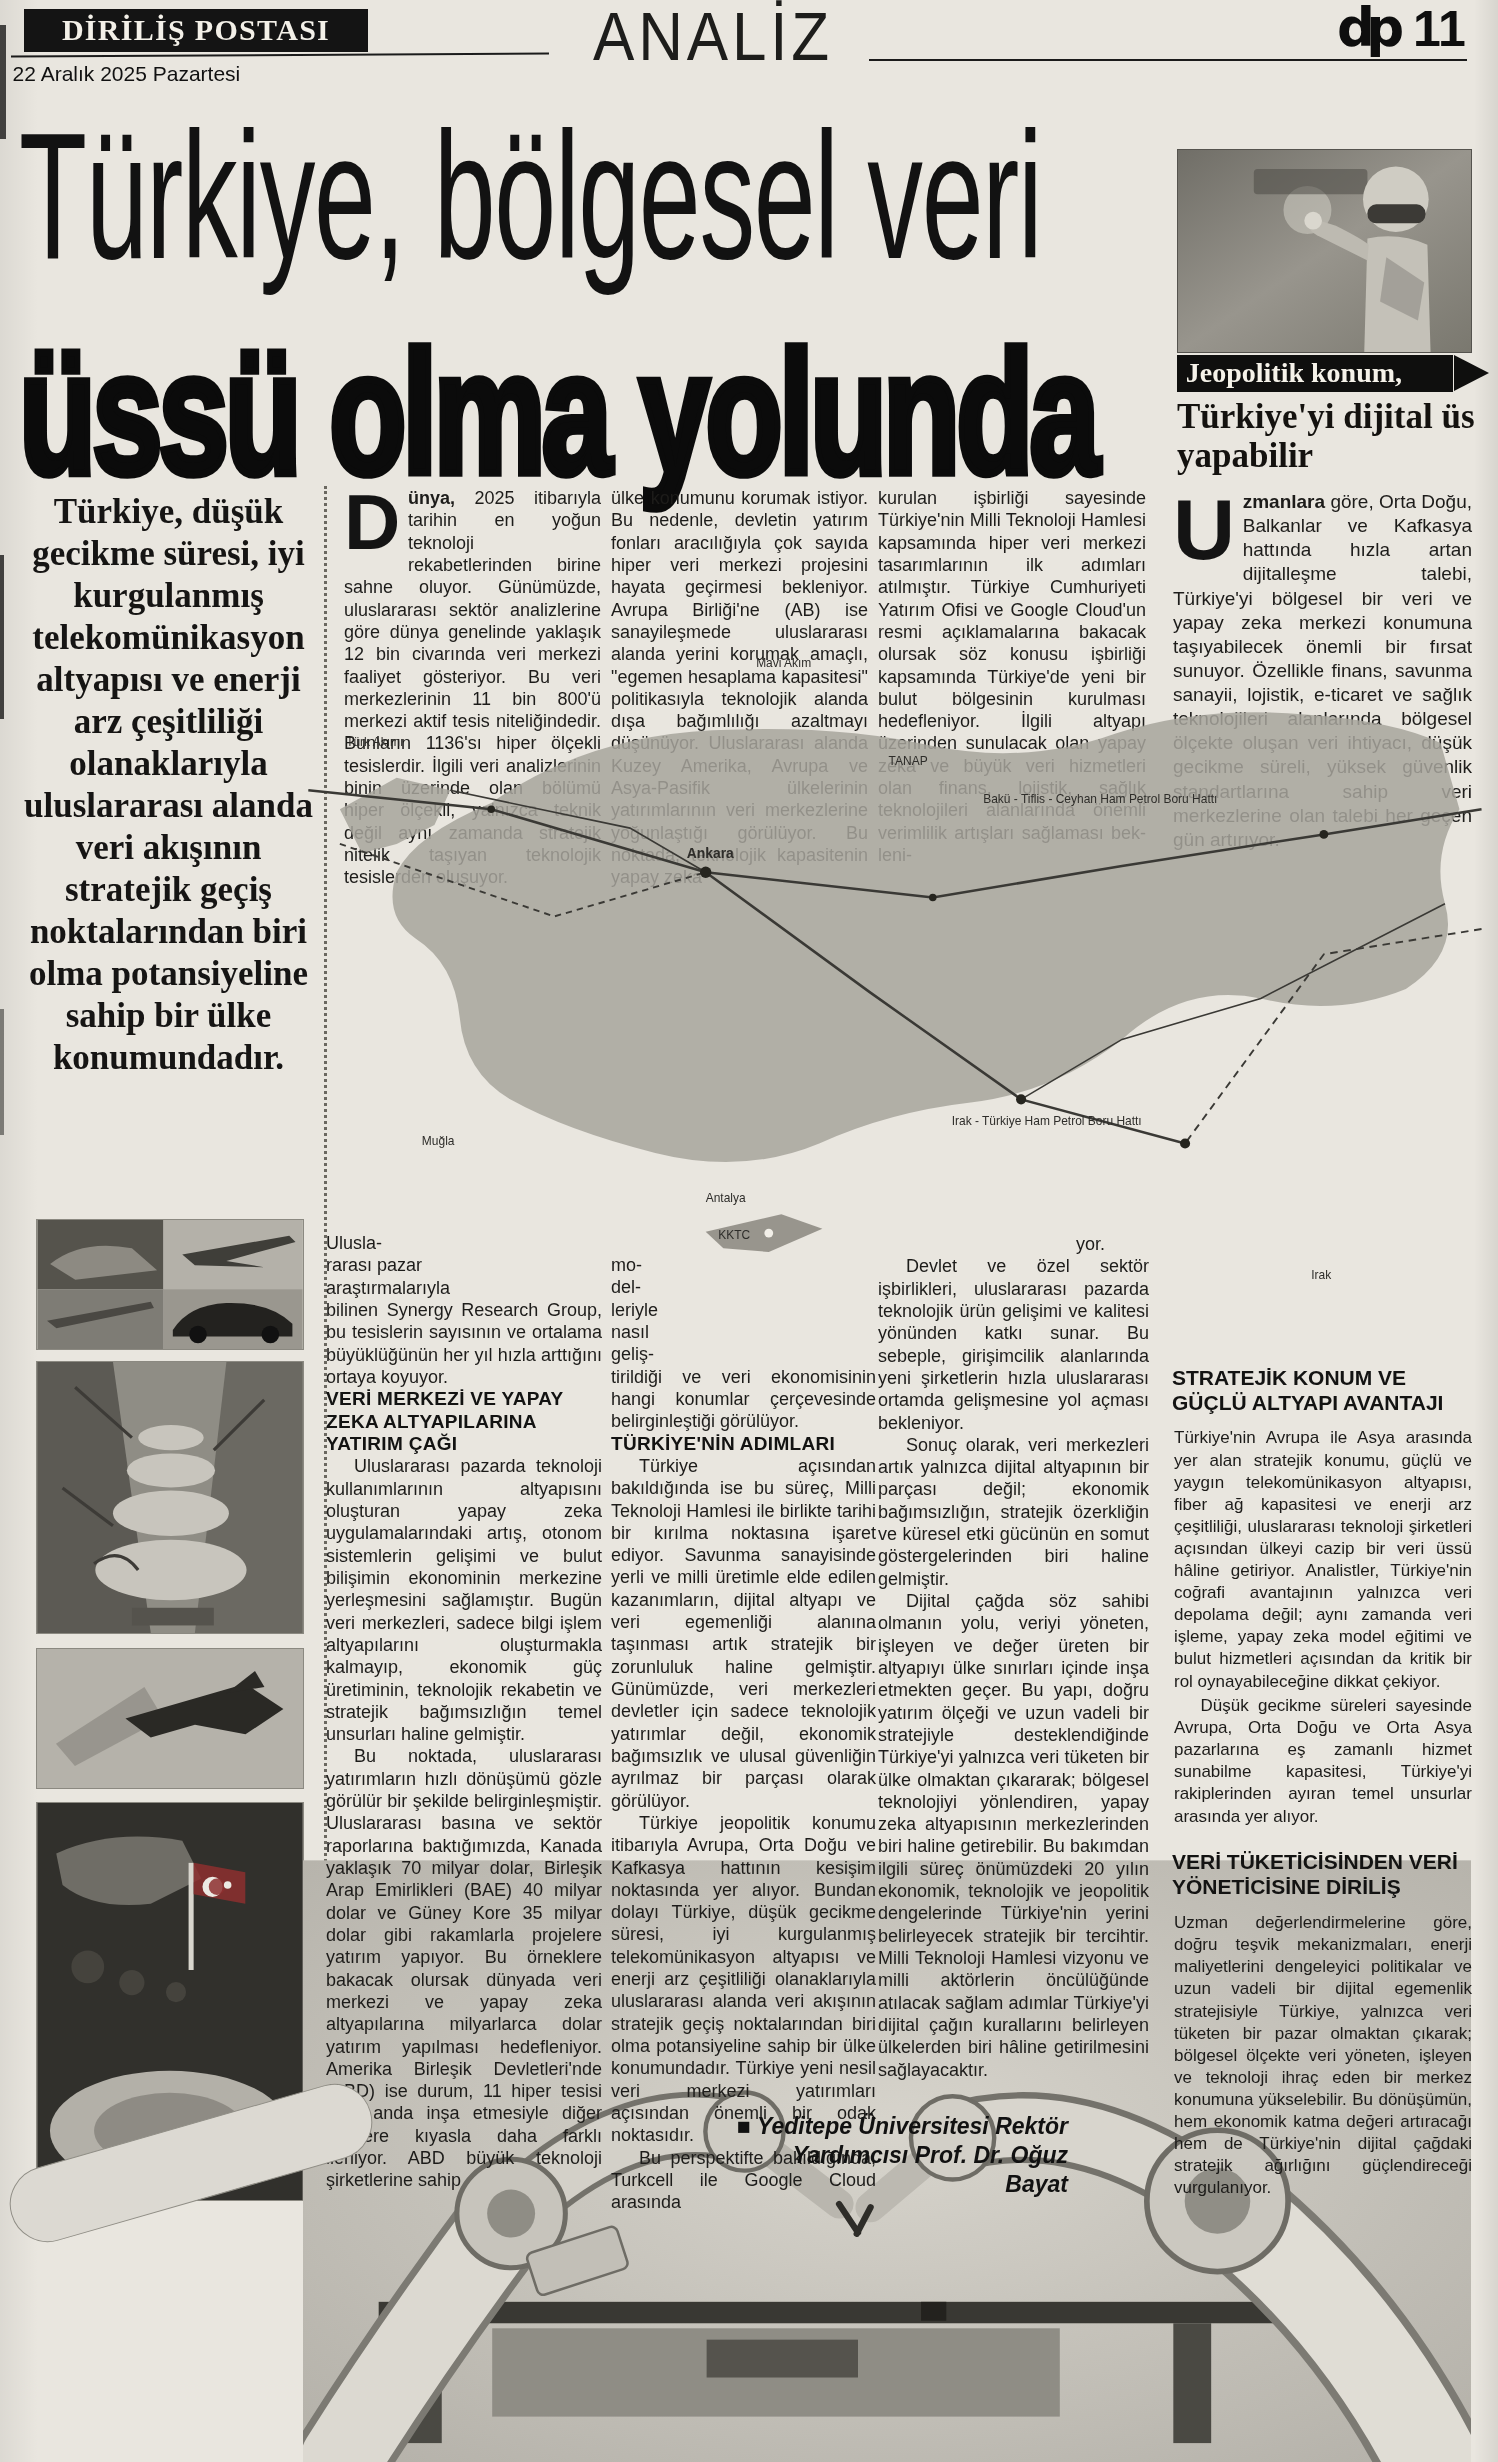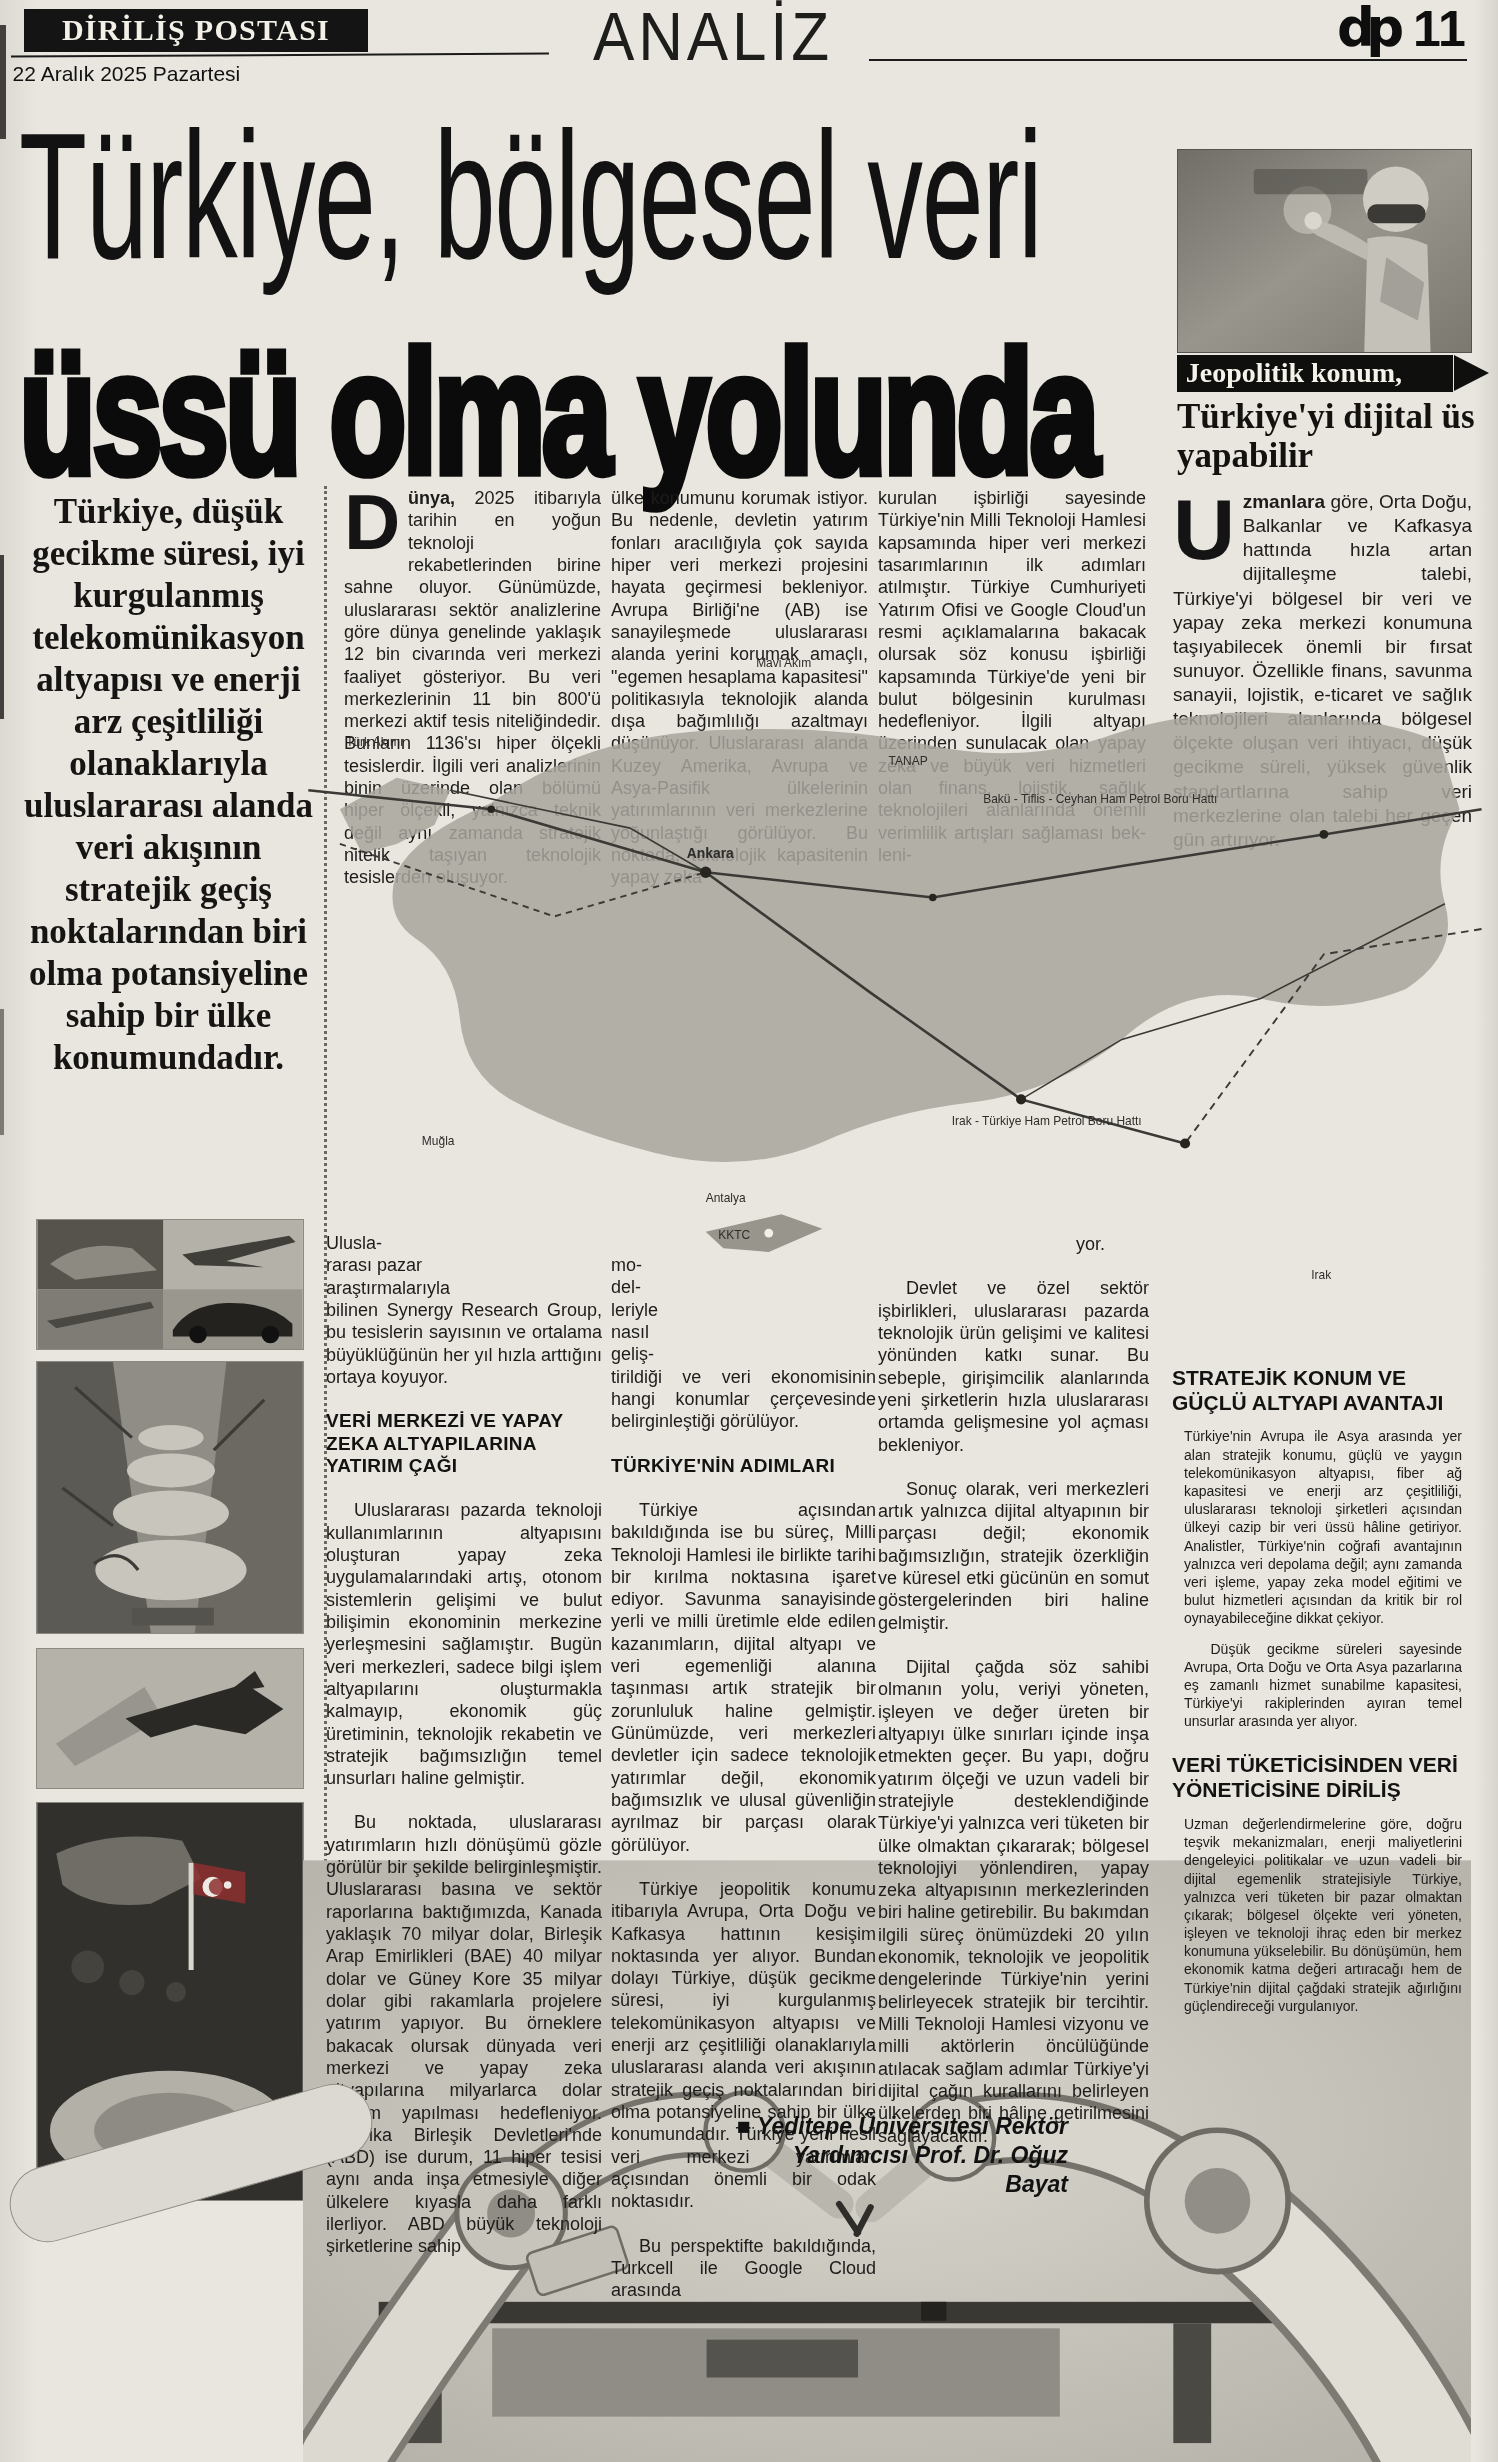--- a/index.html
+++ b/index.html
@@ -27,21 +27,21 @@
       letter-spacing:-1.9px;transform:scale(0.70,1.13);transform-origin:left top;}
   #headline2{left:19px;top:313px;white-space:nowrap;font-size:158px;font-weight:700;color:#0b0b0b;
       letter-spacing:-5px;-webkit-text-stroke:7px #0b0b0b;transform:scale(0.80,1.10);transform-origin:left top;}
   
   #intro{left:14px;top:491px;width:309px;font-family:"Liberation Serif",serif;font-weight:700;
       font-size:35px;line-height:1.20;text-align:center;color:#161514;}
   #dotrule{left:324px;top:486px;height:1735px;width:0;border-left:3.2px dotted #6b6860;}
   
   .bodytxt{font-size:18px;line-height:1.24;text-align:justify;color:#1d1c1a;}
   .bodytxt p{margin:0;}
-  .bodytxt p+p{text-indent:28px;margin-top:22px;}
+  .bodytxt p+p{text-indent:28px;}
   .preline{white-space:pre-line;}
   .dropcap{float:left;font-size:78px;line-height:.82;font-weight:700;padding:3.8px 7.6px 0 0;color:#141414;}
   .lead{font-weight:700;}
   .subhead{font-weight:700;font-size:19px;line-height:1.18;margin:16.4px 0 8.8px;text-align:left;
       letter-spacing:0.3px;color:#131312;text-indent:0!important;}
   #coltop1{left:344px;top:487px;width:257px;}
   #coltop2{left:611px;top:487px;width:257px;}
   #coltop3{left:878px;top:487px;width:268px;}
   #colA{left:326px;top:1232px;width:276px;z-index:2;}
   #colB{left:611px;top:1254px;width:265px;z-index:2;}
@@ -53,21 +53,21 @@
       font-family:"Liberation Serif",serif;font-weight:700;font-size:28px;line-height:36px;padding-left:8.8px;}
   #sb-arrow{left:1454px;top:355px;width:0;height:0;border-top:18.3px solid transparent;
       border-bottom:18.3px solid transparent;border-left:35px solid #0f0f0e;}
   #sb-title{left:1177px;top:397px;width:299px;font-family:"Liberation Serif",serif;font-weight:700;
       font-size:35px;line-height:1.12;color:#14120f;}
   #sb-body{left:1173px;top:490px;width:299px;font-size:19px;line-height:1.27;text-align:justify;}
   #sb-body .dropcap{font-size:86px;}
   
   #rail{left:1172px;top:1343px;width:302px;z-index:2;}
   #rail .rh{font-weight:700;font-size:21px;line-height:1.2;margin:21.5px 0 12.6px;color:#131312;}
-  #rail .rp{font-size:14px;line-height:1.30;text-align:justify;margin:12px;}
+  #rail .rp{font-size:17px;line-height:1.30;text-align:justify;margin:2px;}
   #rail .rp+.rp{text-indent:26.5px;margin-top:2.5px;}
   
   #caption{left:724px;top:2112px;width:344px;font-size:23px;font-weight:700;font-style:italic;
       line-height:1.25;color:#111;z-index:4;text-align:right;}
   
   .photo{background:#b9b6ae;border:0.6px solid #8b8981;}
   #ph1{left:36px;top:1219px;width:266px;height:129px;}
   #ph2{left:36px;top:1361px;width:266px;height:271px;}
   #ph3{left:36px;top:1648px;width:266px;height:139px;}
   #ph4{left:36px;top:1802px;width:266px;height:397px;}

